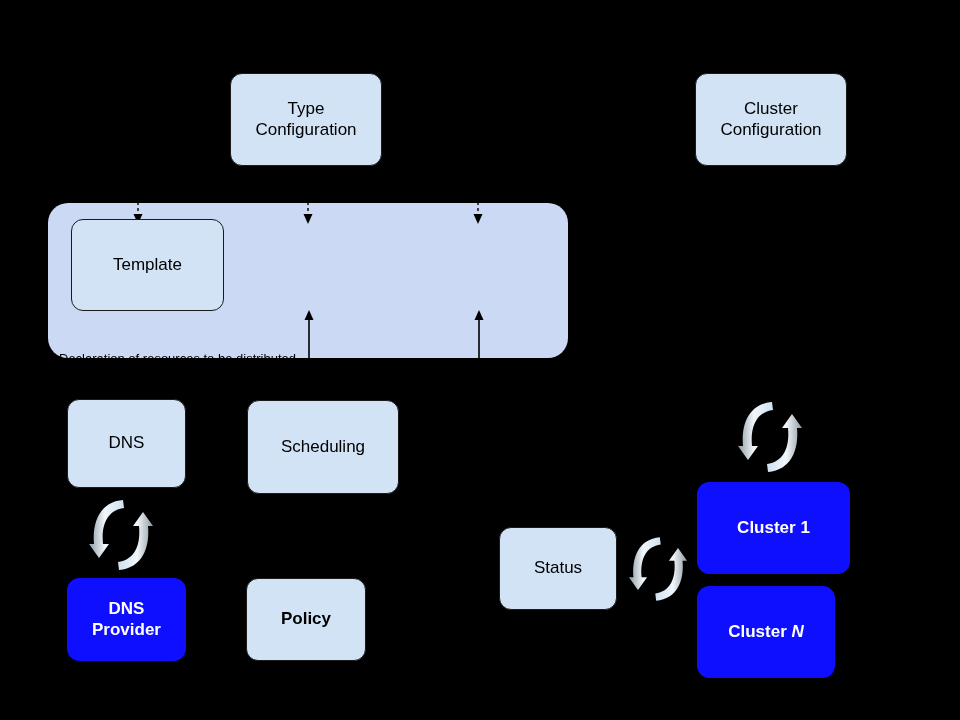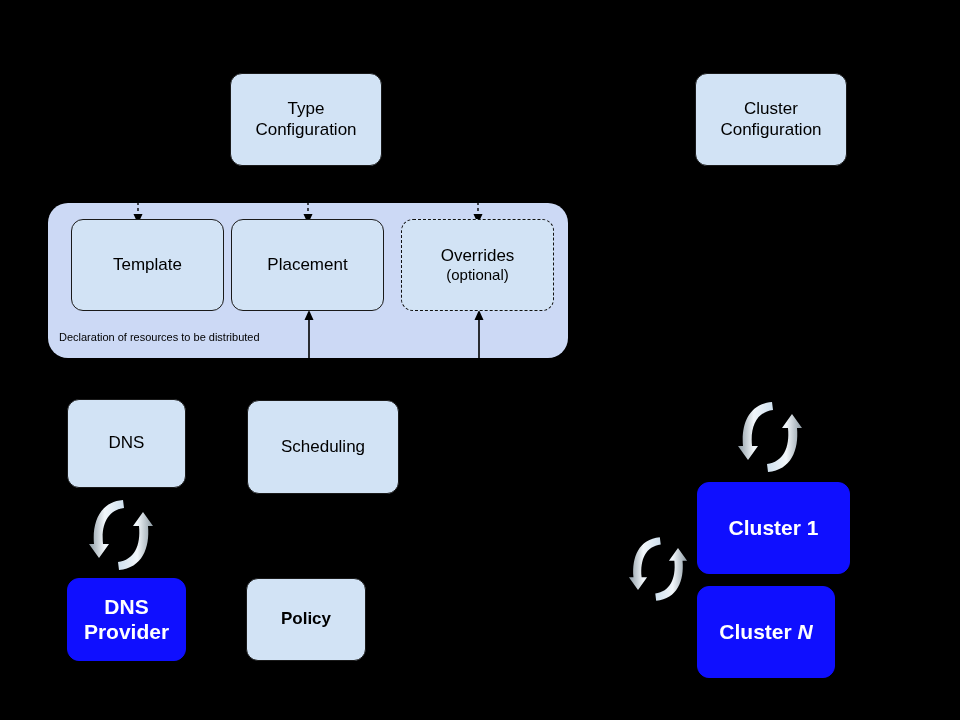--- a/index.html
+++ b/index.html
@@ -32,21 +32,21 @@
   .node-light {
     background: #d2e3f5;
     border: 1px solid #1a1a1a;
     color: #000000;
     font-size: 17px;
   }
   .node-blue {
     background: #0f0fff;
     border: 1px solid #0f0fff;
     color: #ffffff;
-    font-size: 21px;
+    font-size: 17px;
     font-weight: bold;
   }
   .node-dashdot {
     background: #d2e3f5;
     border: 1px dashed #111111;
     color: #000000;
     font-size: 17px;
   }
   .sub {
     display: block;
@@ -55,23 +55,24 @@
 
   
   #group-container {
     position: absolute;
     background: #ccd9f5;
     border-radius: 20px;
     box-sizing: border-box;
   }
   #group-caption {
     position: absolute;
-    font-size: 11px;
+    font-size: 13px;
     color: #000000;
     white-space: nowrap;
+    margin-top: 20px;
   }
 
   
   .conn {
     position: absolute;
   }
   .conn svg { display: block; overflow: visible; }
 
   
   .sync-icon { position: absolute; }
@@ -129,30 +130,21 @@
     <svg width="22" height="26" viewBox="0 0 22 26">
       <line x1="11" y1="0" x2="11" y2="14" stroke="#000" stroke-width="1.4" stroke-dasharray="3,3"></line>
       <polygon points="11,22 6.5,12 15.5,12" fill="#000"></polygon>
     </svg>
   </div>
 
   <div class="node node-light" style="left:71px; top:219px; width:153px; height:92px;">
     <span>Template</span>
   </div>
 
-  <div class="node node-light" style="left:231px; top:219px; width:153px; height:92px;">
-    <span>Placement</span>
-  </div>
-
-  <div class="node node-dashdot" style="left:401px; top:219px; width:153px; height:92px;">
-    <span class="lines">
-      <span>Overrides</span>
-      <span class="sub">(optional)</span>
-    </span>
-  </div>
+
 
   <div id="group-caption" style="left:59px; top:331px;">Declaration of resources to be distributed</div>
 
   <div class="node node-light" style="left:67px; top:399px; width:119px; height:89px;">
     <span>DNS</span>
   </div>
 
   <div class="node node-light" style="left:231px; top:400px; width:152px; height:94px;margin-left:16px;">
     <span>Scheduling</span>
   </div>
@@ -202,20 +194,23 @@
           <stop offset="0%" stop-color="#cfe0ee"></stop>
           <stop offset="55%" stop-color="#f2f7fb"></stop>
           <stop offset="100%" stop-color="#8d9aa3"></stop>
         </linearGradient>
       </defs>
       <path d="M35,6 C12,8 4,28 6,50 L1,50 L11,64 L21,50 L15,50 C13,30 20,16 36,14 Z" fill="url(#gprop2)"></path>
       <path d="M31,76 C54,74 62,54 60,32 L65,32 L55,18 L45,32 L51,32 C53,52 46,66 30,68 Z" fill="url(#gprop1)"></path>
     </svg>
   </div>
 
+  <div class="node node-light" style="left:499px; top:527px; width:118px; height:83px;">
+    <span>Status</span>
+  </div>
 
   <div class="sync-icon" style="left:628px; top:528px;">
     <svg width="60" height="82" viewBox="0 0 66 82">
       <defs>
         <linearGradient id="gst1" x1="0" y1="0" x2="1" y2="0">
           <stop offset="0%" stop-color="#cfe0ee"></stop>
           <stop offset="55%" stop-color="#f2f7fb"></stop>
           <stop offset="100%" stop-color="#8d9aa3"></stop>
         </linearGradient>
         <linearGradient id="gst2" x1="1" y1="0" x2="0" y2="0">

